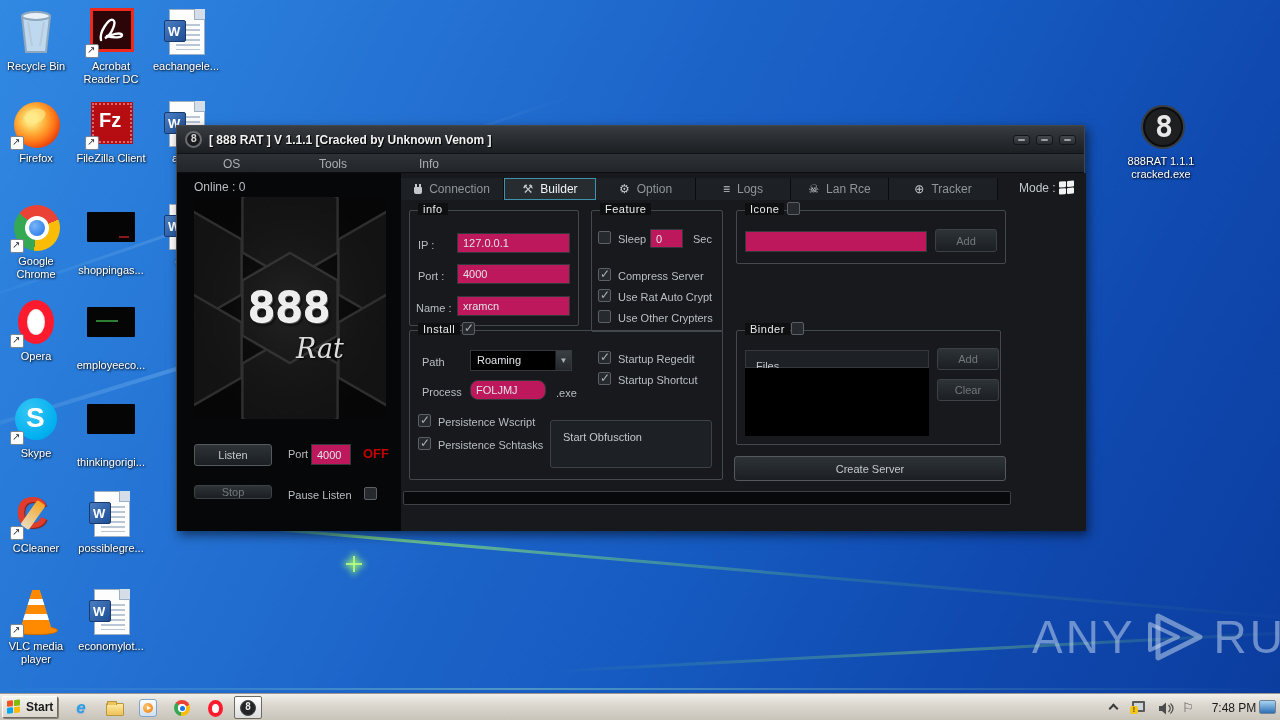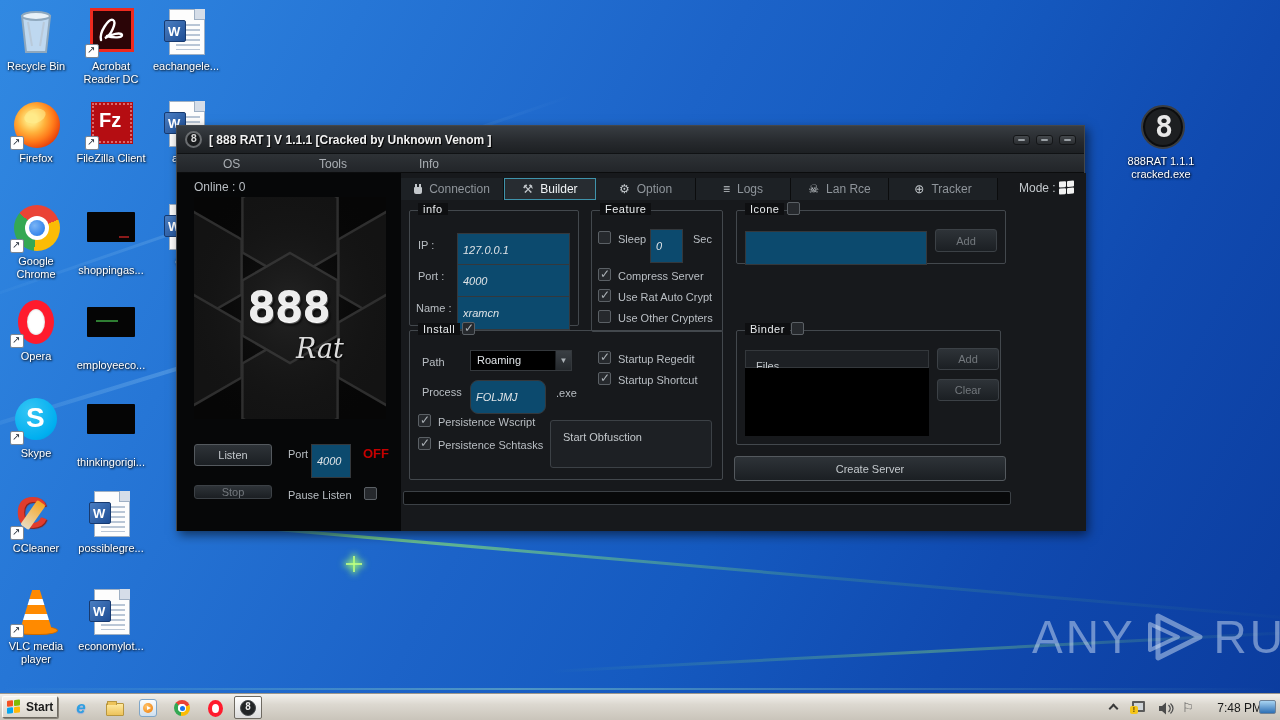--- a/index.html
+++ b/index.html
@@ -122,22 +122,22 @@
   .logo { position:absolute; left:17px; top:24px; width:192px; height:222px; background:#000; overflow:hidden; }
   .logo-888 { position:absolute; left:0; top:82px; width:100%; text-align:center; font-size:46px; font-weight:bold;
         letter-spacing:2px; color:#ededed; text-shadow:0 1px 0 #fff, 1px 2px 1px #6a6a6a, 2px 3px 3px #000; }
   .logo-rat { position:absolute; left:102px; top:136px; font-family:"DejaVu Serif", serif; font-style:italic;
         font-size:27px; color:#dcdcdc; text-shadow:1px 1px 2px #000; }
 
   .btn { position:absolute; display:flex; align-items:center; justify-content:center; font-size:11px;
         background:linear-gradient(#2e3338,#1b1f23); border:1px solid #54595e; border-radius:3px; color:#c3c8cc; cursor:pointer; }
   .btn.dim { color:#73787d; border-color:#3c4146; }
   .flabel { position:absolute; font-size:11px; color:#b9bec3; white-space:nowrap; }
-  .tfield { position:absolute; background:#0c4a6e; border:1px solid #34383c; color:#dfe3e6; font-size:11px;
-        font-family:"Liberation Sans", sans-serif; padding:16px 5px;font-style:italic; }
+  .tfield { position:absolute; background:#be185d; border:1px solid #34383c; color:#dfe3e6; font-size:11px;
+        font-family:"Liberation Sans", sans-serif; padding:8px 5px; }
   .off { position:absolute; font-size:13px; font-weight:bold; color:#c40000; }
   .cb { position:absolute; width:13px; height:13px; background:#26292d; border:1px solid #5b6065; border-radius:2px; }
   .cb.checked:before { content:"\2713"; position:absolute; left:1px; top:-2px; font-size:12px; color:#a9afb4; }
 
   .right-panel { position:absolute; left:224px; top:47px; width:685px; height:358px; background:#17191c; }
   .tabs { position:absolute; left:0; top:5px; height:22px; display:flex; }
   .tab { height:22px; display:flex; align-items:center; justify-content:center; gap:7px; font-size:12px;
         color:#8f959b; background:#1d2125; border-right:1px solid #0b0c0d; cursor:pointer; }
   .tab.active { background:#272c31; border:1px solid #3f93ab; color:#f0f3f5; }
   .tab-glyph { font-size:12px; line-height:12px; color:#c3c8cc; }
@@ -202,21 +202,21 @@
         font-family:"DejaVu Sans Mono", monospace; }
   .tray { position:absolute; right:0; top:0; height:27px; }
   .tray-chevron { position:absolute; left:-170px; top:11px; width:7px; height:7px; border-left:2px solid #3a3a3a;
         border-top:2px solid #3a3a3a; transform:rotate(45deg); cursor:pointer; }
   .tray-net { position:absolute; left:-148px; top:7px; width:13px; height:11px; border:2px solid #5a5a5a;
         border-radius:1px; background:#cfd4d8; cursor:pointer; }
   .tray-net:after { content:"!"; position:absolute; left:-4px; bottom:-4px; width:8px; height:8px; background:#f5c518;
         border-radius:2px; color:#4a3800; font-size:7px; font-weight:bold; text-align:center; line-height:8px; }
   .tray-spk { position:absolute; left:-122px; top:7px; cursor:pointer; }
   .tray-flag { position:absolute; left:-98px; top:6px; font-size:13px; color:#5a5a5a; cursor:pointer; }
-  .tray-clock { position:absolute; left:-74px; top:7px; font-size:12px; color:#1a1a1a; width:56px; text-align:right; cursor:default; }
+  .tray-clock { position:absolute; left:-74px; top:7px; font-size:12px; color:#1a1a1a; width:56px; text-align:center; cursor:default; }
   .show-desktop { position:absolute; left:-21px; top:6px; width:17px; height:14px; border:1px solid #6f8296;
         border-radius:2px; background:linear-gradient(#a8d4f2,#2d6fb4); cursor:pointer; }
 </style>
 </head>
 <body>
 
 <div class="desktop">
   <div class="streak s1"></div>
   <div class="streak s2"></div>
   <div class="streak s3"></div>

